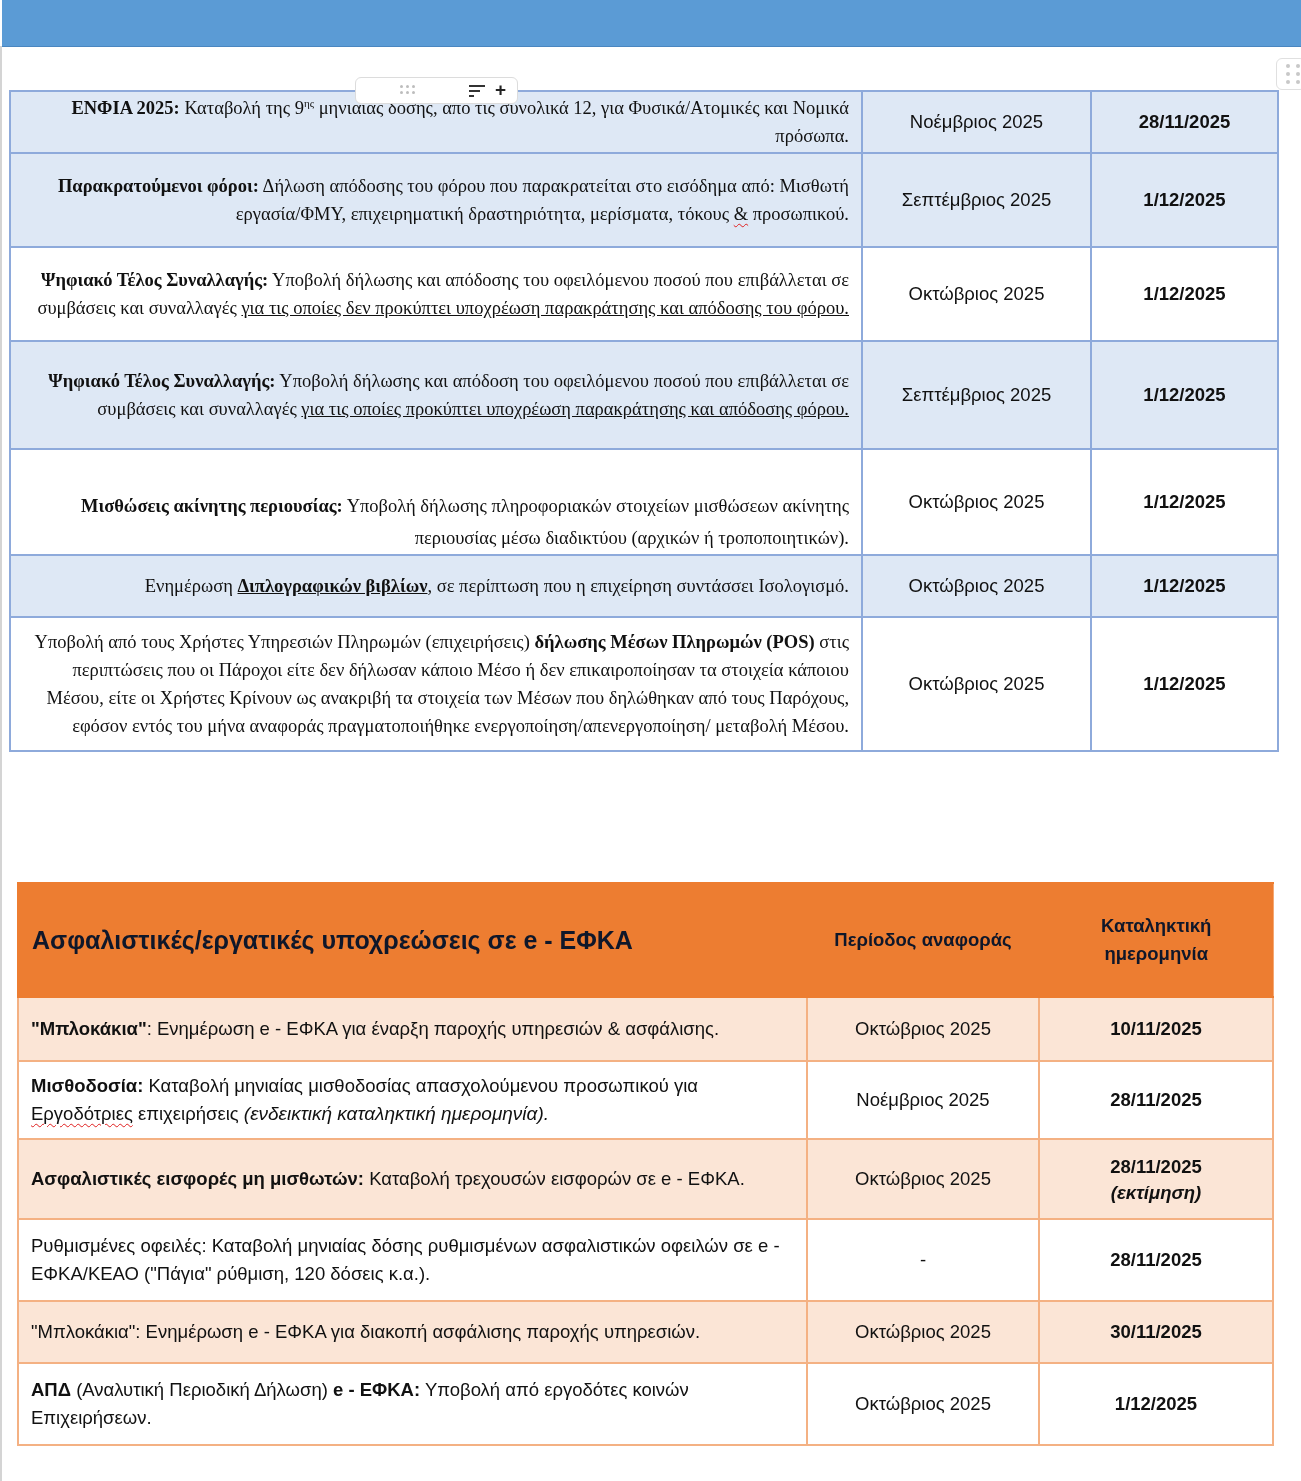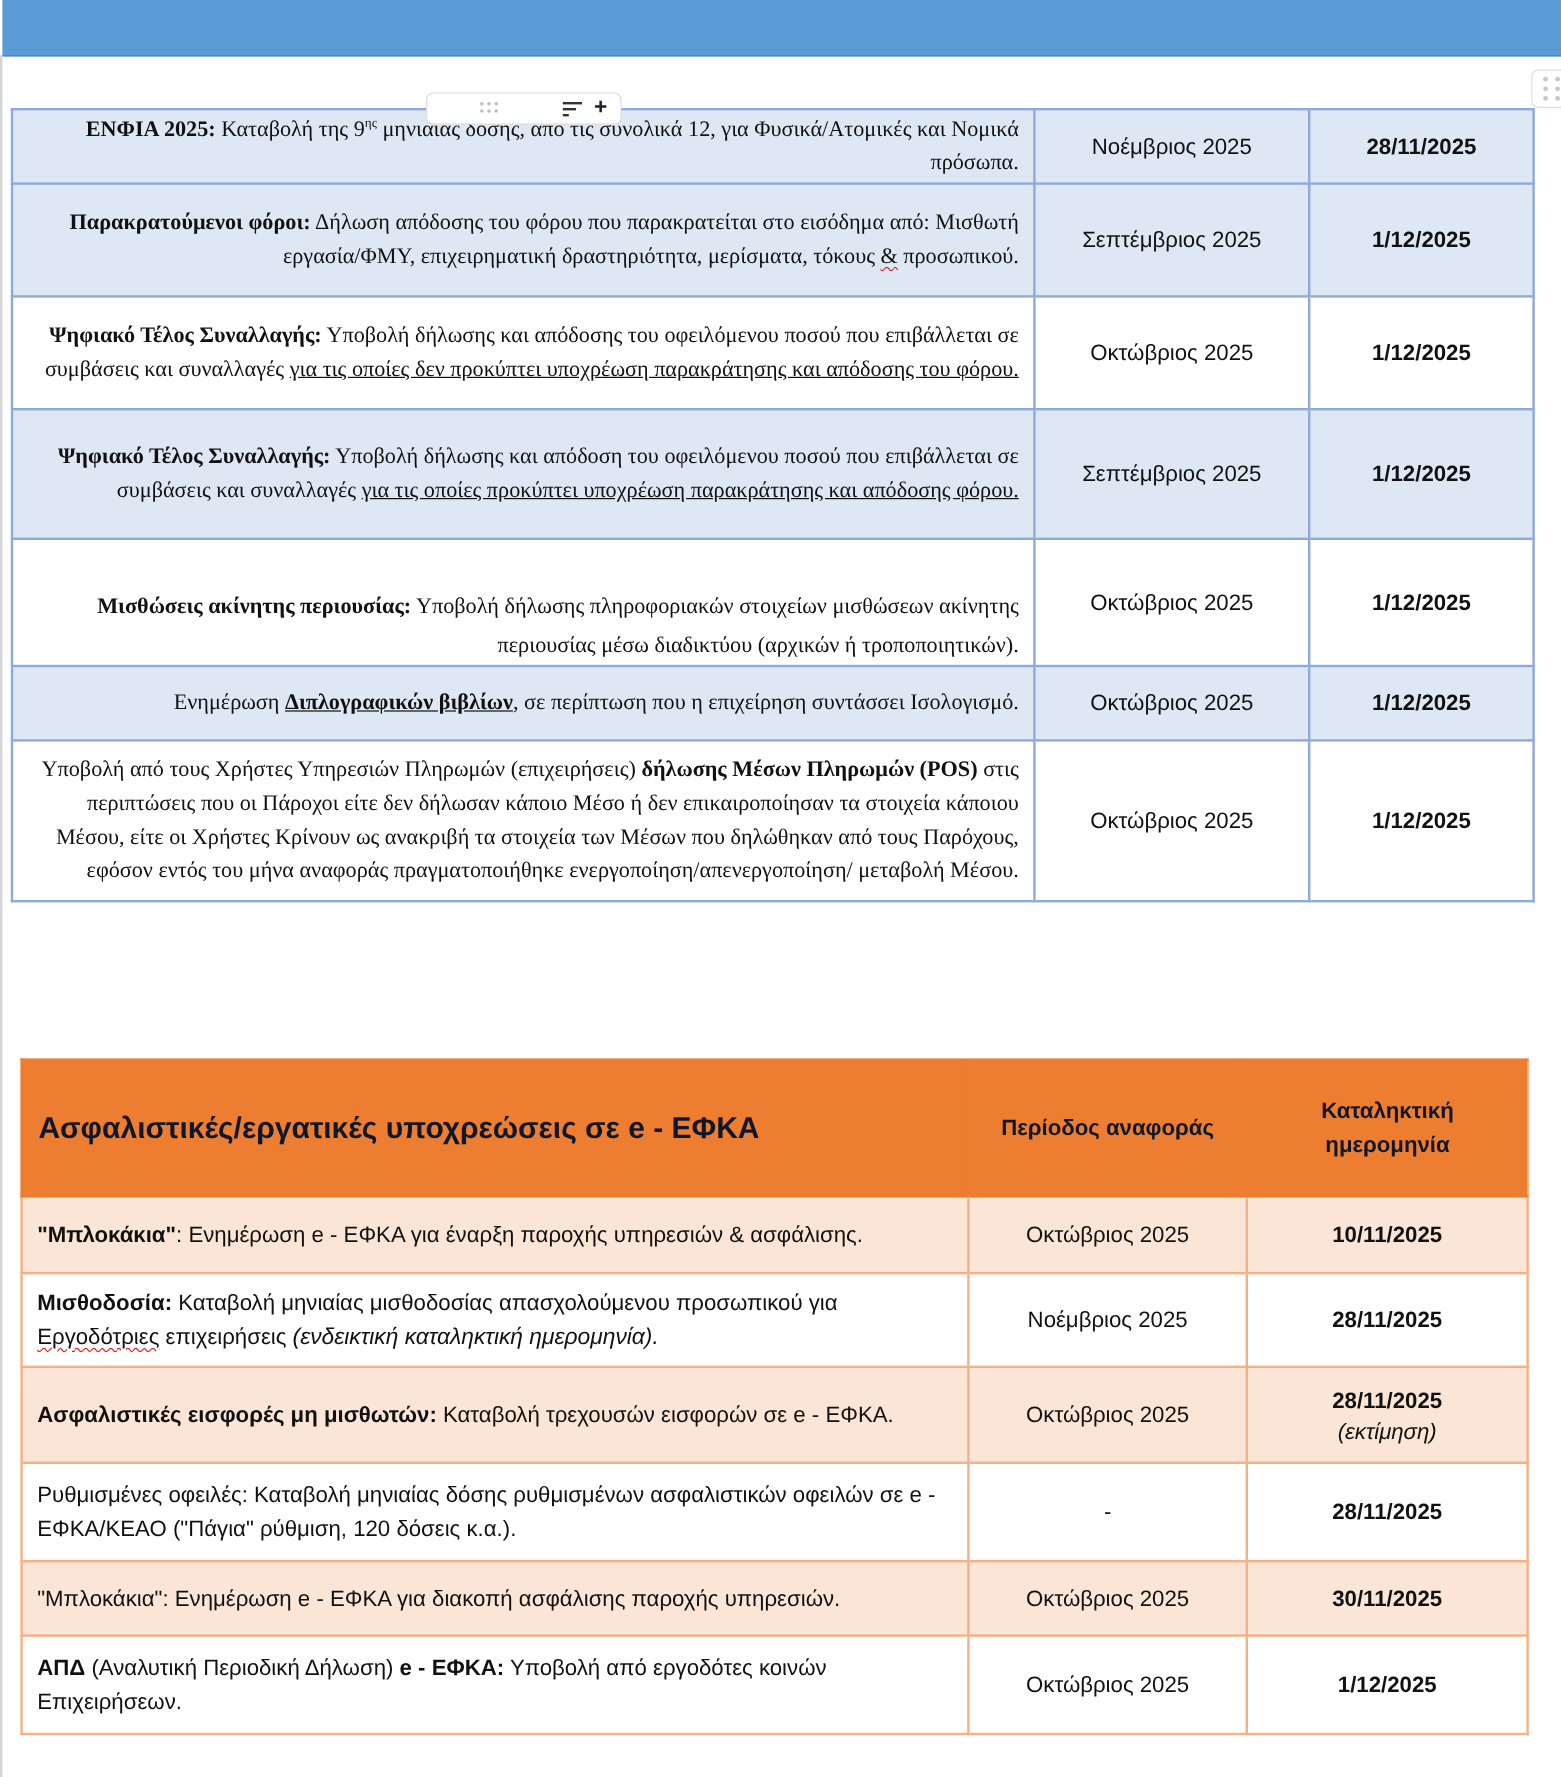--- a/index.html
+++ b/index.html
@@ -63,21 +63,21 @@
   #efka-table tr.plain td { background: #ffffff; }
   #efka-table td.period, #efka-table td.date { text-align: center; }
 
   .b { font-weight: bold; }
   .u { text-decoration: underline; }
   .i { font-style: italic; }
   .squig-blue { text-decoration: underline wavy #4a7fd8; text-decoration-thickness: 1px; text-underline-offset: 3px; }
   .squig-red { text-decoration: underline wavy #e02020; text-decoration-thickness: 1px; text-underline-offset: 3px; }
   .bu-red { font-weight: bold; text-decoration: underline; margin-top: 42px; }
   sup { font-size: 11px; line-height: 0; }
-  .date-sub { display: block; font-style: italic; font-weight: normal; line-height: 24px; }
+  .date-sub { display: block; font-style: italic; font-weight: bold; line-height: 24px; }
 </style>
 </head>
 <body>
 
 <div class="top-band"></div>
 <div class="page-edge"></div>
 
 <div class="right-handle">
   <i></i>
     <i></i>

